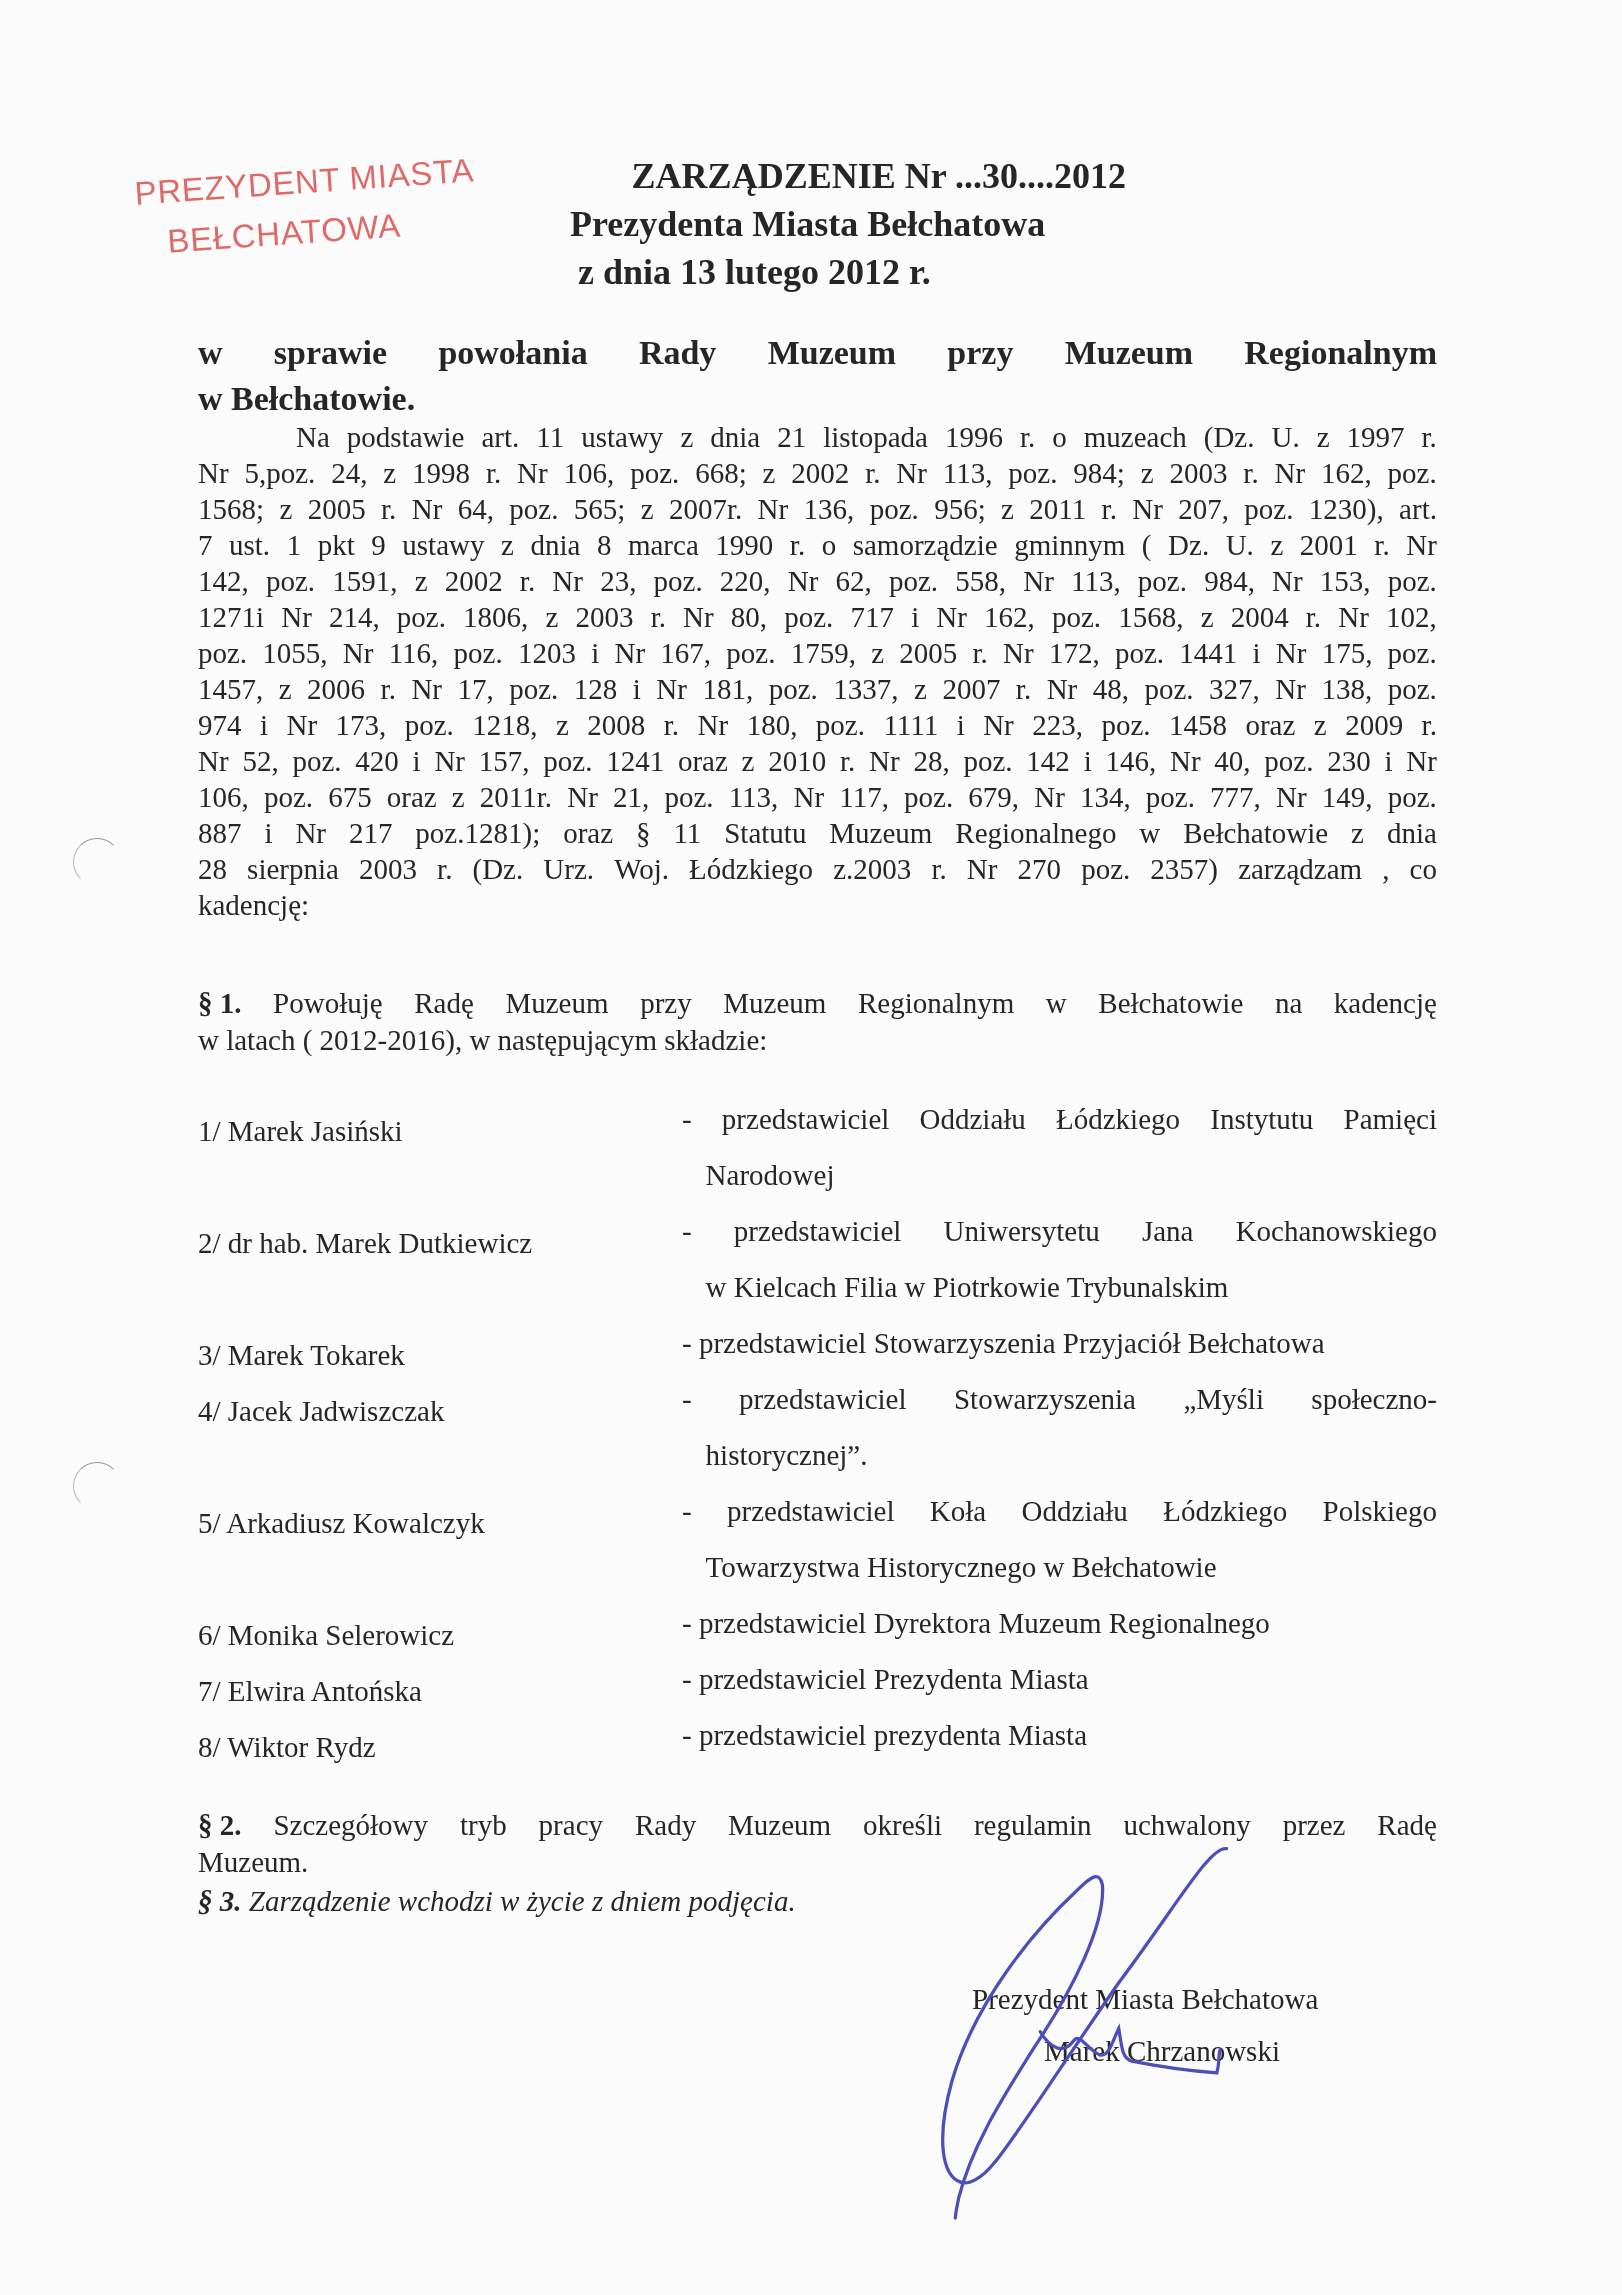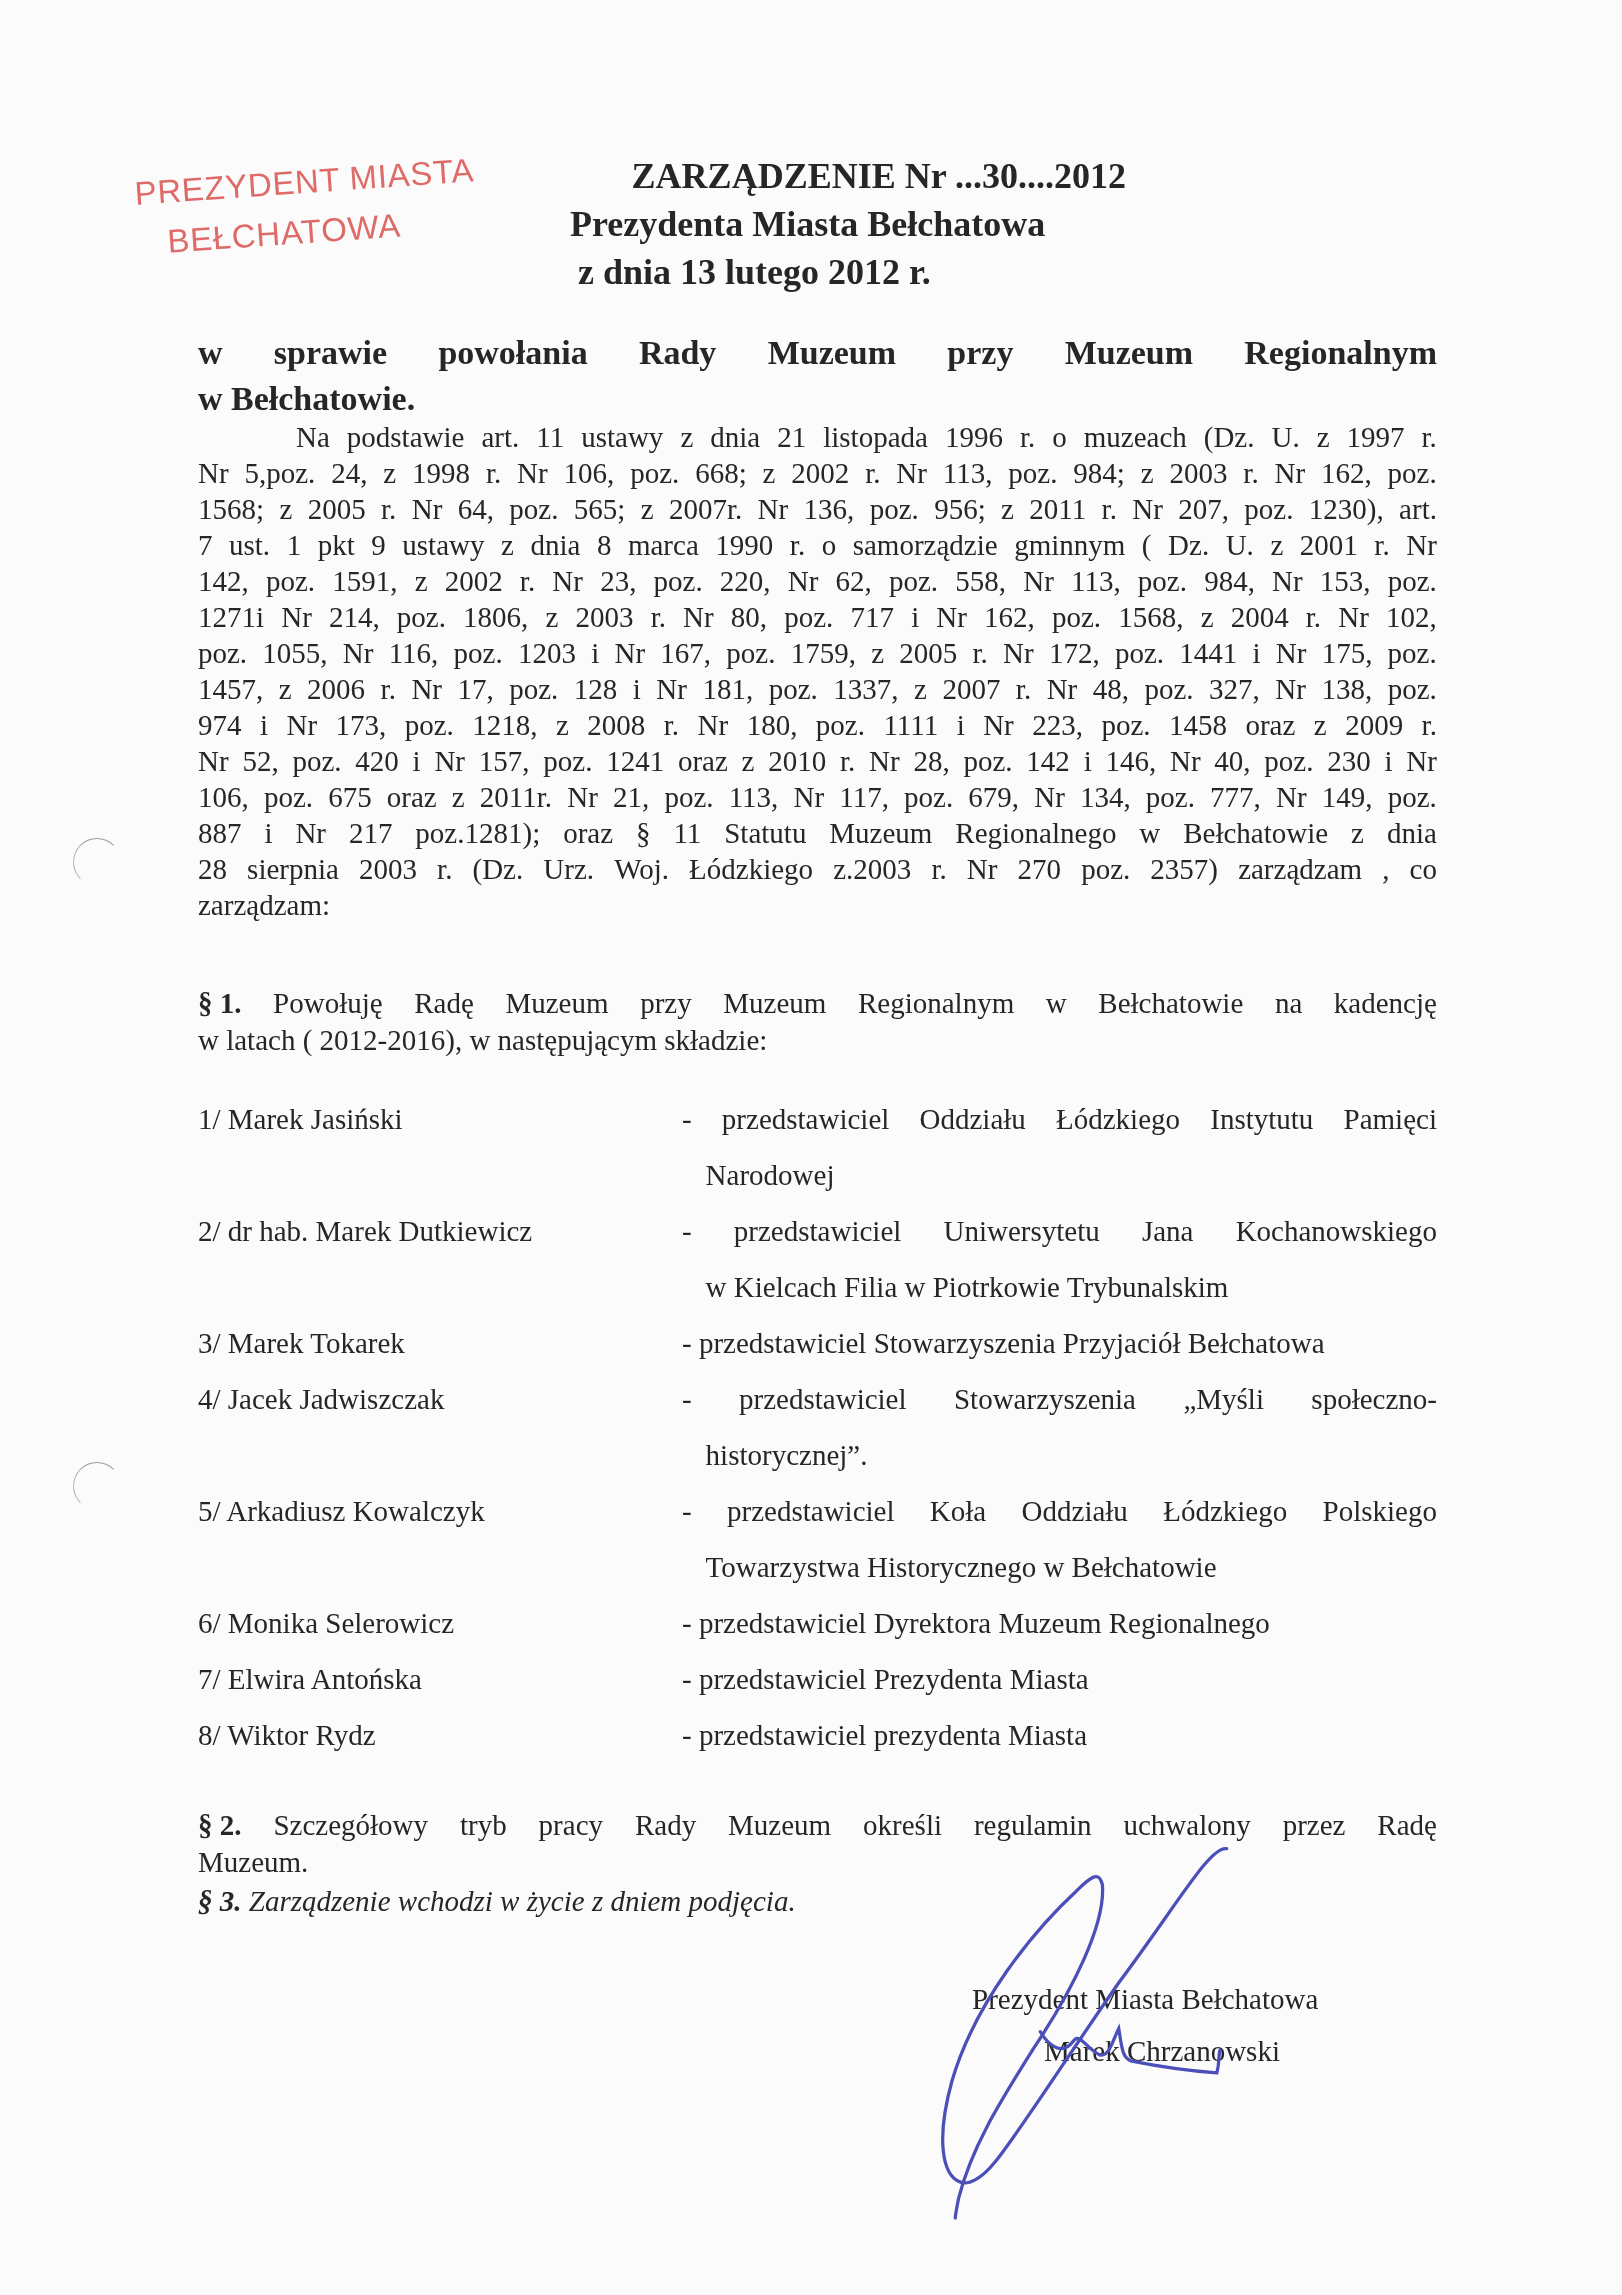--- a/index.html
+++ b/index.html
@@ -25,21 +25,21 @@
   .body-para {
     left: 198px; top: 419px; width: 1239px;
     font-size: 29px; line-height: 36px; text-align: justify;
   }
   .body-para .line { display: flex; justify-content: space-between; white-space: pre; }
   .body-para .line.last { justify-content: flex-start; }
   .p1 { left: 198px; top: 985px; width: 1239px; font-size: 29px; line-height: 37px; }
   .p1 .row1 { display: flex; justify-content: space-between; }
   .members { left: 198px; top: 1091px; width: 1239px; font-size: 29px; }
   .member { position: relative; }
-  .member .name { position: absolute; left: 0; top: 0; white-space: nowrap; }
+  .member .name { position: absolute; left: 0; top: 12px; white-space: nowrap; }
   .member .role { margin-left: 484px; }
   .member .role .rl { line-height: 56px; display: flex; justify-content: space-between; white-space: nowrap; }
   .member .role .rl.short { justify-content: flex-start; }
   .member .role .rl.cont { padding-left: 23.6px; }
   .p2 { left: 198px; top: 1807px; width: 1239px; font-size: 29px; line-height: 37px; }
   .p2 .row1 { display: flex; justify-content: space-between; }
   .p3 { left: 198px; top: 1883px; font-size: 29px; line-height: 37px; white-space: nowrap; font-style: italic; }
   .signer { left: 972px; top: 1973px; font-size: 29px; line-height: 52px; }
   .signer .l2 { padding-left: 72px; }
   .punch { border-radius: 50%; border: 1.3px solid transparent; border-top-color: #9a9a9a; border-left-color: #b5b5b5; }
@@ -84,21 +84,21 @@
     <div class="line"><span>7</span><span>ust.</span><span>1</span><span>pkt</span><span>9</span><span>ustawy</span><span>z</span><span>dnia</span><span>8</span><span>marca</span><span>1990</span><span>r.</span><span>o</span><span>samorządzie</span><span>gminnym</span><span>(</span><span>Dz.</span><span>U.</span><span>z</span><span>2001</span><span>r.</span><span>Nr</span></div>
     <div class="line"><span>142,</span><span>poz.</span><span>1591,</span><span>z</span><span>2002</span><span>r.</span><span>Nr</span><span>23,</span><span>poz.</span><span>220,</span><span>Nr</span><span>62,</span><span>poz.</span><span>558,</span><span>Nr</span><span>113,</span><span>poz.</span><span>984,</span><span>Nr</span><span>153,</span><span>poz.</span></div>
     <div class="line"><span>1271i</span><span>Nr</span><span>214,</span><span>poz.</span><span>1806,</span><span>z</span><span>2003</span><span>r.</span><span>Nr</span><span>80,</span><span>poz.</span><span>717</span><span>i</span><span>Nr</span><span>162,</span><span>poz.</span><span>1568,</span><span>z</span><span>2004</span><span>r.</span><span>Nr</span><span>102,</span></div>
     <div class="line"><span>poz.</span><span>1055,</span><span>Nr</span><span>116,</span><span>poz.</span><span>1203</span><span>i</span><span>Nr</span><span>167,</span><span>poz.</span><span>1759,</span><span>z</span><span>2005</span><span>r.</span><span>Nr</span><span>172,</span><span>poz.</span><span>1441</span><span>i</span><span>Nr</span><span>175,</span><span>poz.</span></div>
     <div class="line"><span>1457,</span><span>z</span><span>2006</span><span>r.</span><span>Nr</span><span>17,</span><span>poz.</span><span>128</span><span>i</span><span>Nr</span><span>181,</span><span>poz.</span><span>1337,</span><span>z</span><span>2007</span><span>r.</span><span>Nr</span><span>48,</span><span>poz.</span><span>327,</span><span>Nr</span><span>138,</span><span>poz.</span></div>
     <div class="line"><span>974</span><span>i</span><span>Nr</span><span>173,</span><span>poz.</span><span>1218,</span><span>z</span><span>2008</span><span>r.</span><span>Nr</span><span>180,</span><span>poz.</span><span>1111</span><span>i</span><span>Nr</span><span>223,</span><span>poz.</span><span>1458</span><span>oraz</span><span>z</span><span>2009</span><span>r.</span></div>
     <div class="line"><span>Nr</span><span>52,</span><span>poz.</span><span>420</span><span>i</span><span>Nr</span><span>157,</span><span>poz.</span><span>1241</span><span>oraz</span><span>z</span><span>2010</span><span>r.</span><span>Nr</span><span>28,</span><span>poz.</span><span>142</span><span>i</span><span>146,</span><span>Nr</span><span>40,</span><span>poz.</span><span>230</span><span>i</span><span>Nr</span></div>
     <div class="line"><span>106,</span><span>poz.</span><span>675</span><span>oraz</span><span>z</span><span>2011r.</span><span>Nr</span><span>21,</span><span>poz.</span><span>113,</span><span>Nr</span><span>117,</span><span>poz.</span><span>679,</span><span>Nr</span><span>134,</span><span>poz.</span><span>777,</span><span>Nr</span><span>149,</span><span>poz.</span></div>
     <div class="line"><span>887</span><span>i</span><span>Nr</span><span>217</span><span>poz.1281);</span><span>oraz</span><span>§</span><span>11</span><span>Statutu</span><span>Muzeum</span><span>Regionalnego</span><span>w</span><span>Bełchatowie</span><span>z</span><span>dnia</span></div>
     <div class="line"><span>28</span><span>sierpnia</span><span>2003</span><span>r.</span><span>(Dz.</span><span>Urz.</span><span>Woj.</span><span>Łódzkiego</span><span>z.2003</span><span>r.</span><span>Nr</span><span>270</span><span>poz.</span><span>2357)</span><span>zarządzam</span><span>,</span><span>co</span></div>
-    <div class="line last">zarządzam:</div>
+    <div class="line last">kadencję:</div>
   </div>
 
 <div class="abs p1">
   <div class="row1" id="s1-row1">
       <b class="sec">§ 1.</b>
       <span>Powołuję</span>
       <span>Radę</span>
       <span>Muzeum</span>
       <span>przy</span>
       <span>Muzeum</span>

